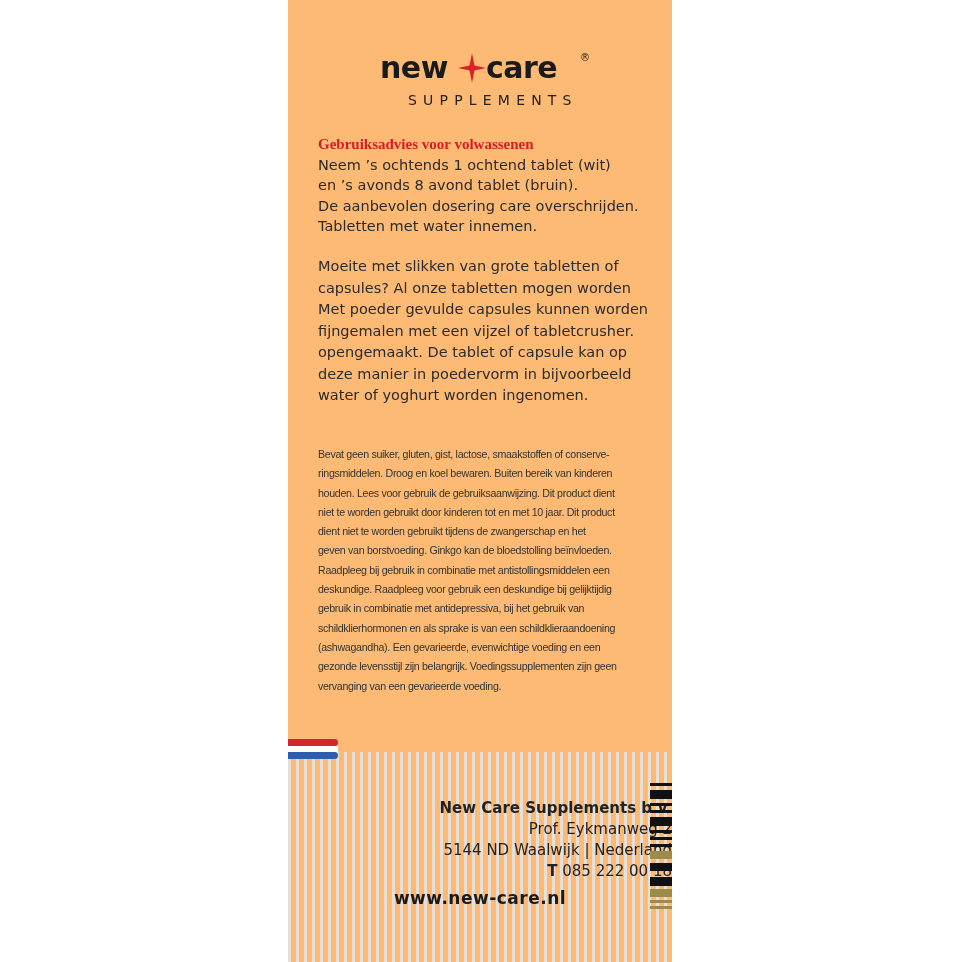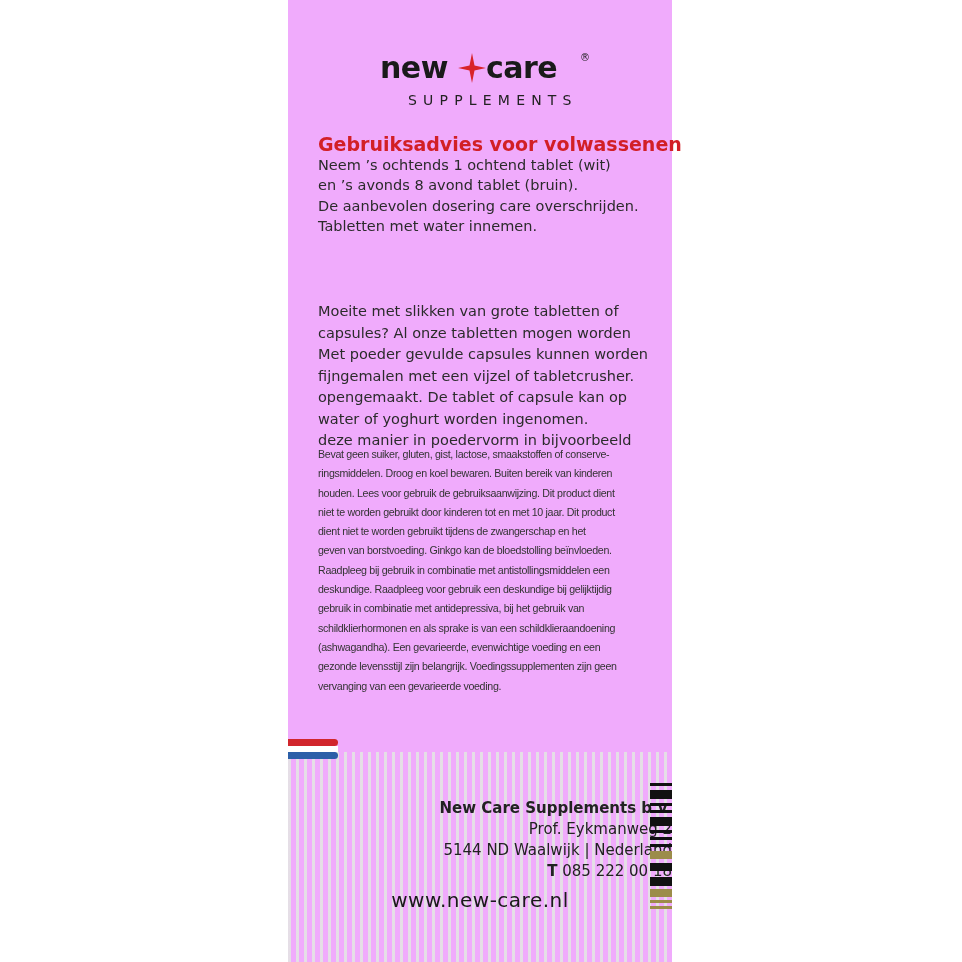--- a/index.html
+++ b/index.html
@@ -1,48 +1,48 @@
 <!DOCTYPE html>
 <html><head>
 <meta charset="utf-8">
 <style>
   html, body { margin:0; padding:0; background:#ffffff; }
   body { width:962px; height:962px; position:relative; overflow:hidden; font-family:"DejaVu Sans", sans-serif; }
   .label {
     position:absolute; left:288px; top:0; width:384px; height:962px;
-    background:#f0abfc;
+    background:#fdba74;
   }
   .logo { position:absolute; left:92px; top:50px; width:220px; height:60px; }
   .logo-word { position:absolute; top:0; font-family:"DejaVu Sans", sans-serif; font-weight:bold; font-size:30px; color:#1a1a1a; letter-spacing:-0.5px; line-height:36px; }
   .logo-new { left:0; }
   .logo-care { left:106px; }
   .logo-star { position:absolute; left:78px; top:3px; width:28px; height:30px; }
   .logo-reg { position:absolute; left:200px; top:2px; font-size:10px; color:#1a1a1a; }
   .logo-sub { position:absolute; left:28px; top:42px; font-size:14px; letter-spacing:6.2px; color:#222; }
 
   .advice { position:absolute; left:30px; top:134px; width:350px; font-family:"DejaVu Sans", sans-serif; font-size:14.5px; line-height:20.5px; color:#2b2b2b; }
-  .advice-title { color:#d21f26; font-weight:bold; font-size:19px; }
-  .para2 { position:absolute; left:30px; top:256px; width:350px; font-family:"DejaVu Sans", sans-serif; font-size:14.5px; line-height:21.5px; color:#2b2b2b;margin-top:45px; }
+  .advice-title { color:#d21f26; font-weight:bold; font-size:15px;font-family:Liberation Serif, serif; }
+  .para2 { position:absolute; left:30px; top:256px; width:350px; font-family:"DejaVu Sans", sans-serif; font-size:14.5px; line-height:21.5px; color:#2b2b2b; }
   .line { white-space:nowrap; display:block; }
 
   .warning { position:absolute; left:30px; top:444px; width:350px; font-family:"Liberation Sans", sans-serif; font-size:11.6px; line-height:19.3px; color:#333; letter-spacing:-0.35px; transform:scaleX(0.92); transform-origin:left top; }
 
   .stripes { position:absolute; left:0; top:752px; width:384px; height:210px;
     background-image:repeating-linear-gradient(90deg, #e4e4e4 0px, #e4e4e4 3px, transparent 3px, transparent 8px);
     opacity:0.9;
   }
   .flag { position:absolute; left:0; top:739px; width:50px; height:22px; }
   .flag-red { position:absolute; left:0; top:0; width:50px; height:7px; background:#d1262c; border-radius:0 4px 4px 0; }
   .flag-white { position:absolute; left:0; top:7px; width:50px; height:6px; background:#fff; }
   .flag-blue { position:absolute; left:0; top:13px; width:50px; height:7px; background:#2c5fa8; border-radius:0 4px 4px 0; }
 
   .address { position:absolute; left:0; top:798px; width:384px; text-align:right; font-family:"DejaVu Sans", sans-serif; font-size:15px; line-height:21px; color:#222; }
   .address .company { font-weight:bold; }
   .address .phone-prefix { font-weight:bold; }
-  .website { position:absolute; left:0; top:888px; width:384px; text-align:center; font-family:"DejaVu Sans", sans-serif; font-weight:normal; font-size:20px; color:#1a1a1a; letter-spacing:0.5px; }
+  .website { position:absolute; left:0; top:888px; width:384px; text-align:center; font-family:"DejaVu Sans", sans-serif; font-weight:bold; font-size:17px; color:#1a1a1a; letter-spacing:0.5px; }
 
   .barcode { position:absolute; left:362px; top:783px; width:22px; height:130px; }
   .bar { position:absolute; left:0; width:22px; }
 </style>
 </head>
 <body>
 
 <div class="label">
 
   <div class="logo">
@@ -62,22 +62,22 @@
     <span class="line">De aanbevolen dosering care overschrijden.</span>
     <span class="line">Tabletten met water innemen.</span>
   </div>
 
   <div class="para2">
     <span class="line">Moeite met slikken van grote tabletten of</span>
     <span class="line">capsules? Al onze tabletten mogen worden</span>
     <span class="line">Met poeder gevulde capsules kunnen worden</span>
     <span class="line">fijngemalen met een vijzel of tabletcrusher.</span>
     <span class="line">opengemaakt. De tablet of capsule kan op</span>
+    <span class="line">deze manier in poedervorm in bijvoorbeeld</span>
     <span class="line">water of yoghurt worden ingenomen.</span>
-    <span class="line">deze manier in poedervorm in bijvoorbeeld</span>
   </div>
 
   <div class="warning">
     <span class="line">Bevat geen suiker, gluten, gist, lactose, smaakstoffen of conserve-</span>
     <span class="line">ringsmiddelen. Droog en koel bewaren. Buiten bereik van kinderen</span>
     <span class="line">houden. Lees voor gebruik de gebruiksaanwijzing. Dit product dient</span>
     <span class="line">niet te worden gebruikt door kinderen tot en met 10 jaar. Dit product</span>
     <span class="line">dient niet te worden gebruikt tijdens de zwangerschap en het</span>
     <span class="line">geven van borstvoeding. Ginkgo kan de bloedstolling beïnvloeden.</span>
     <span class="line">Raadpleeg bij gebruik in combinatie met antistollingsmiddelen een</span>

